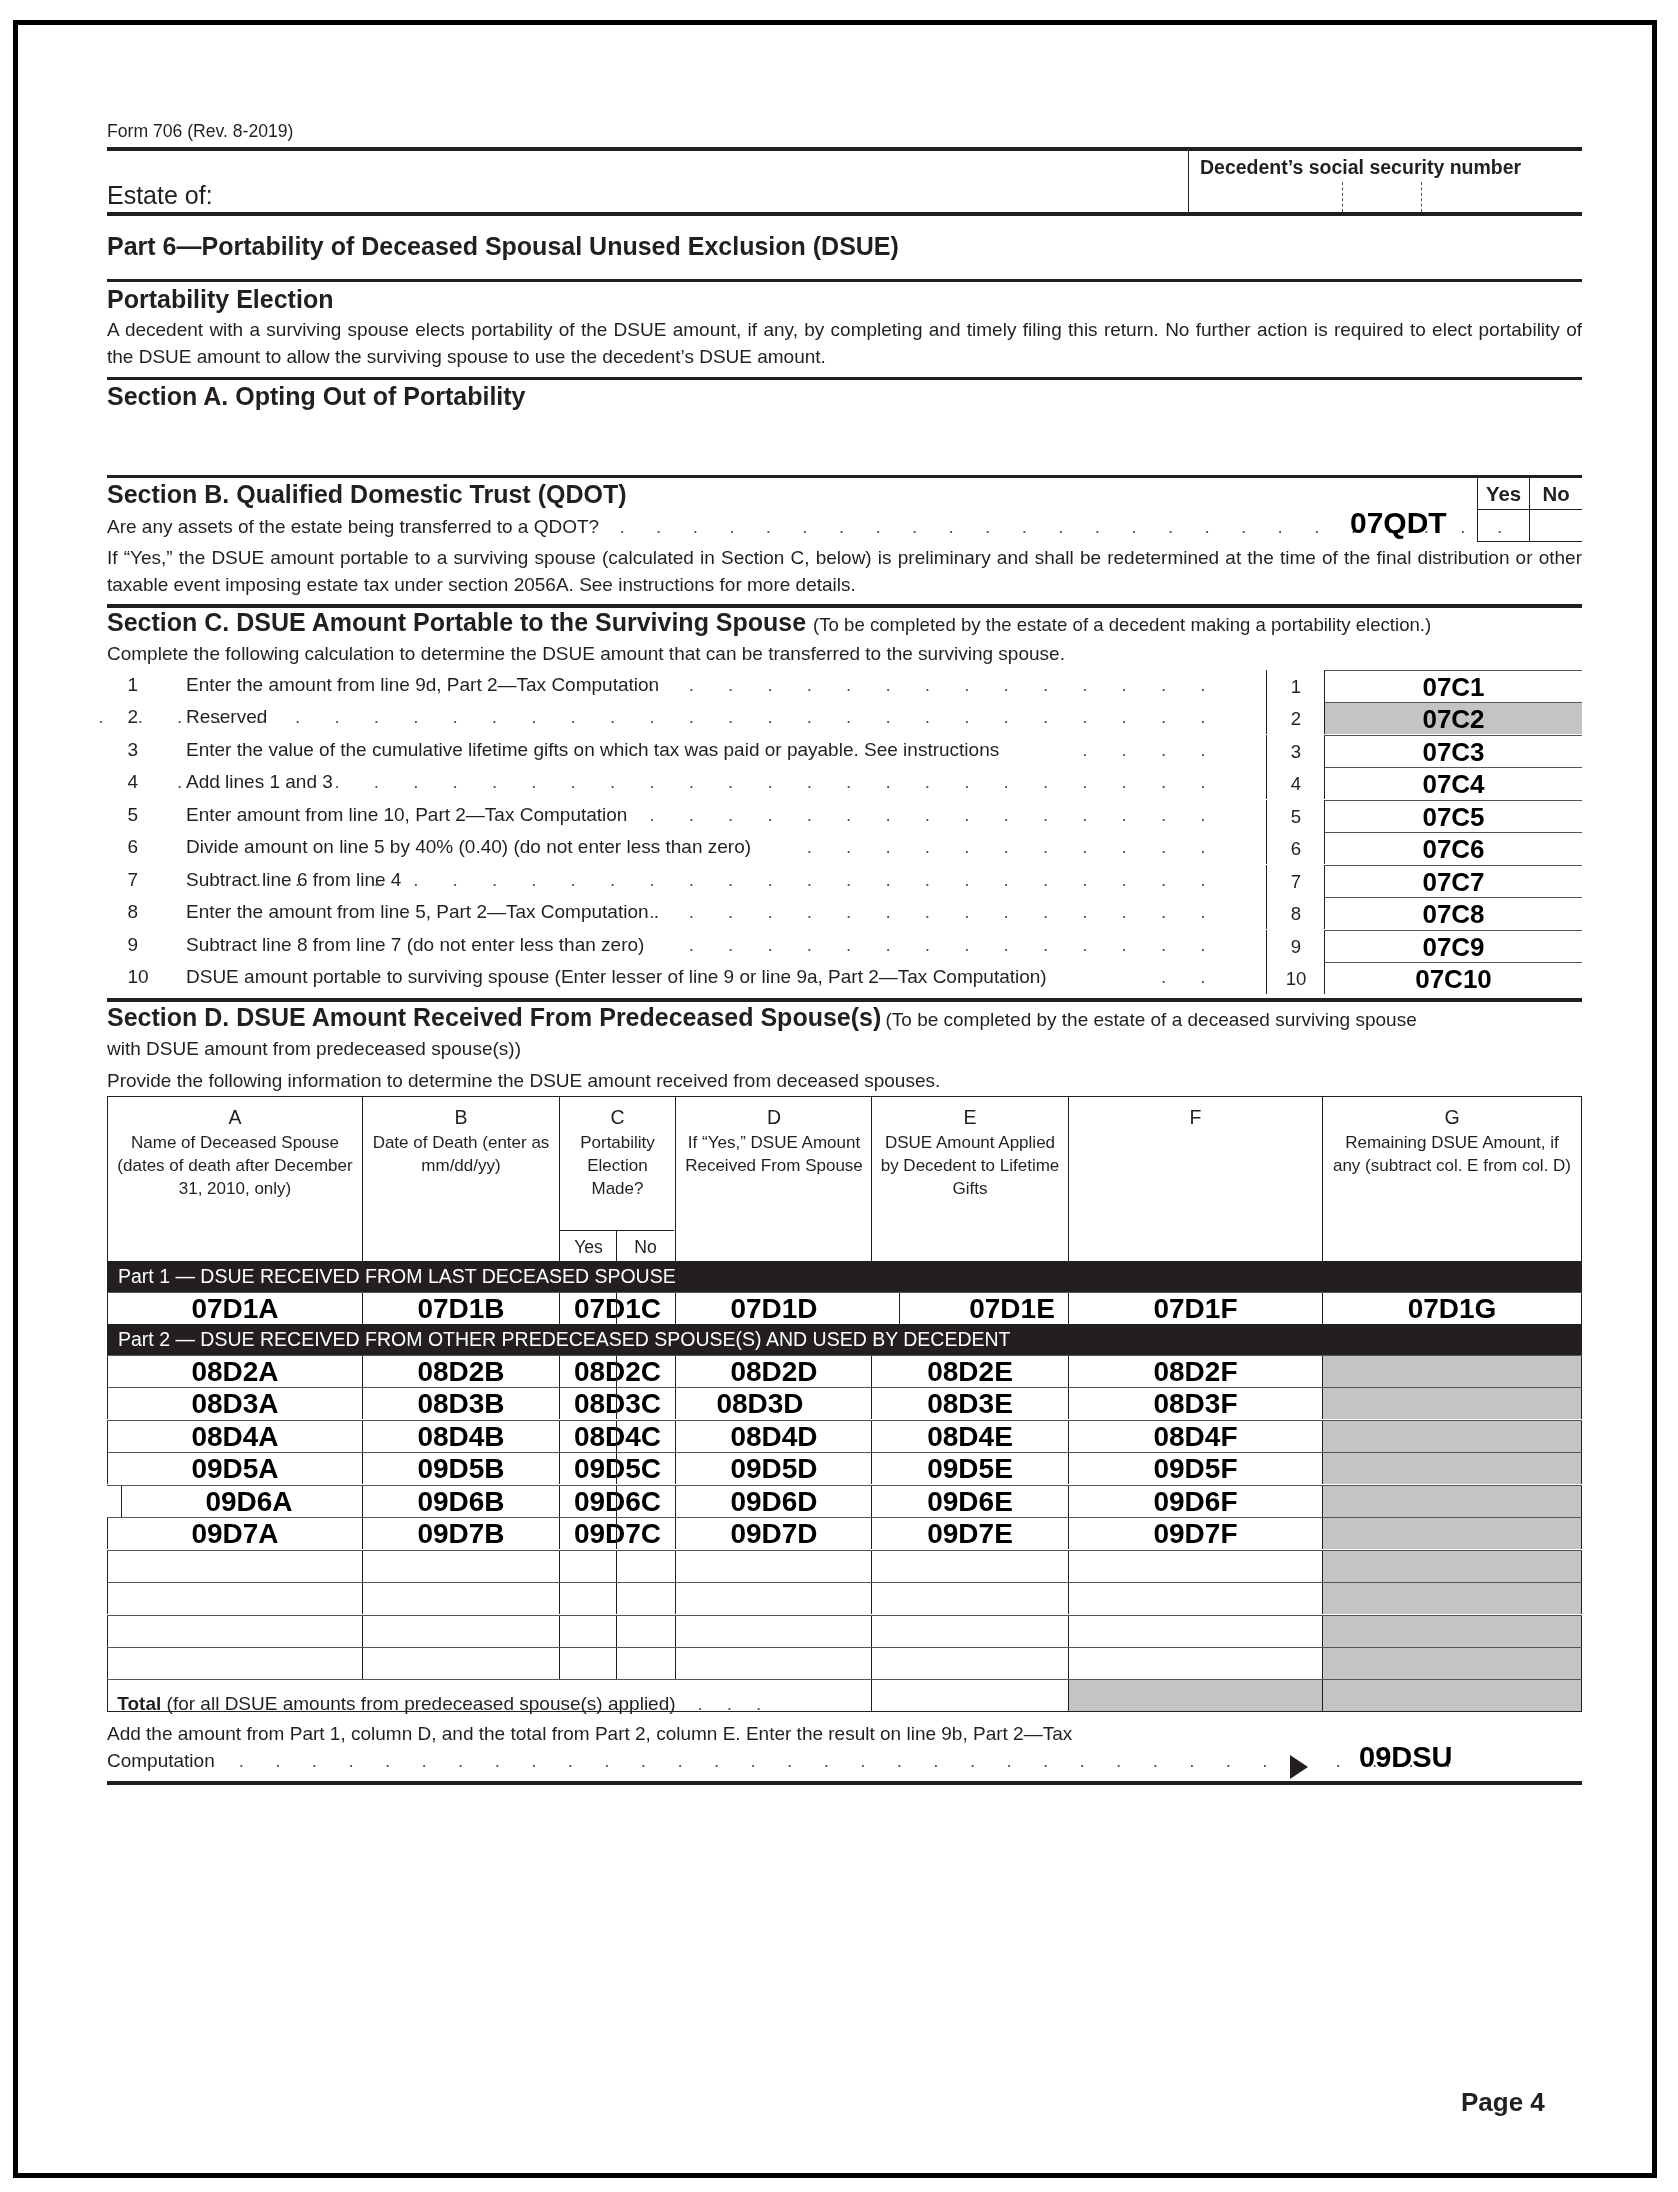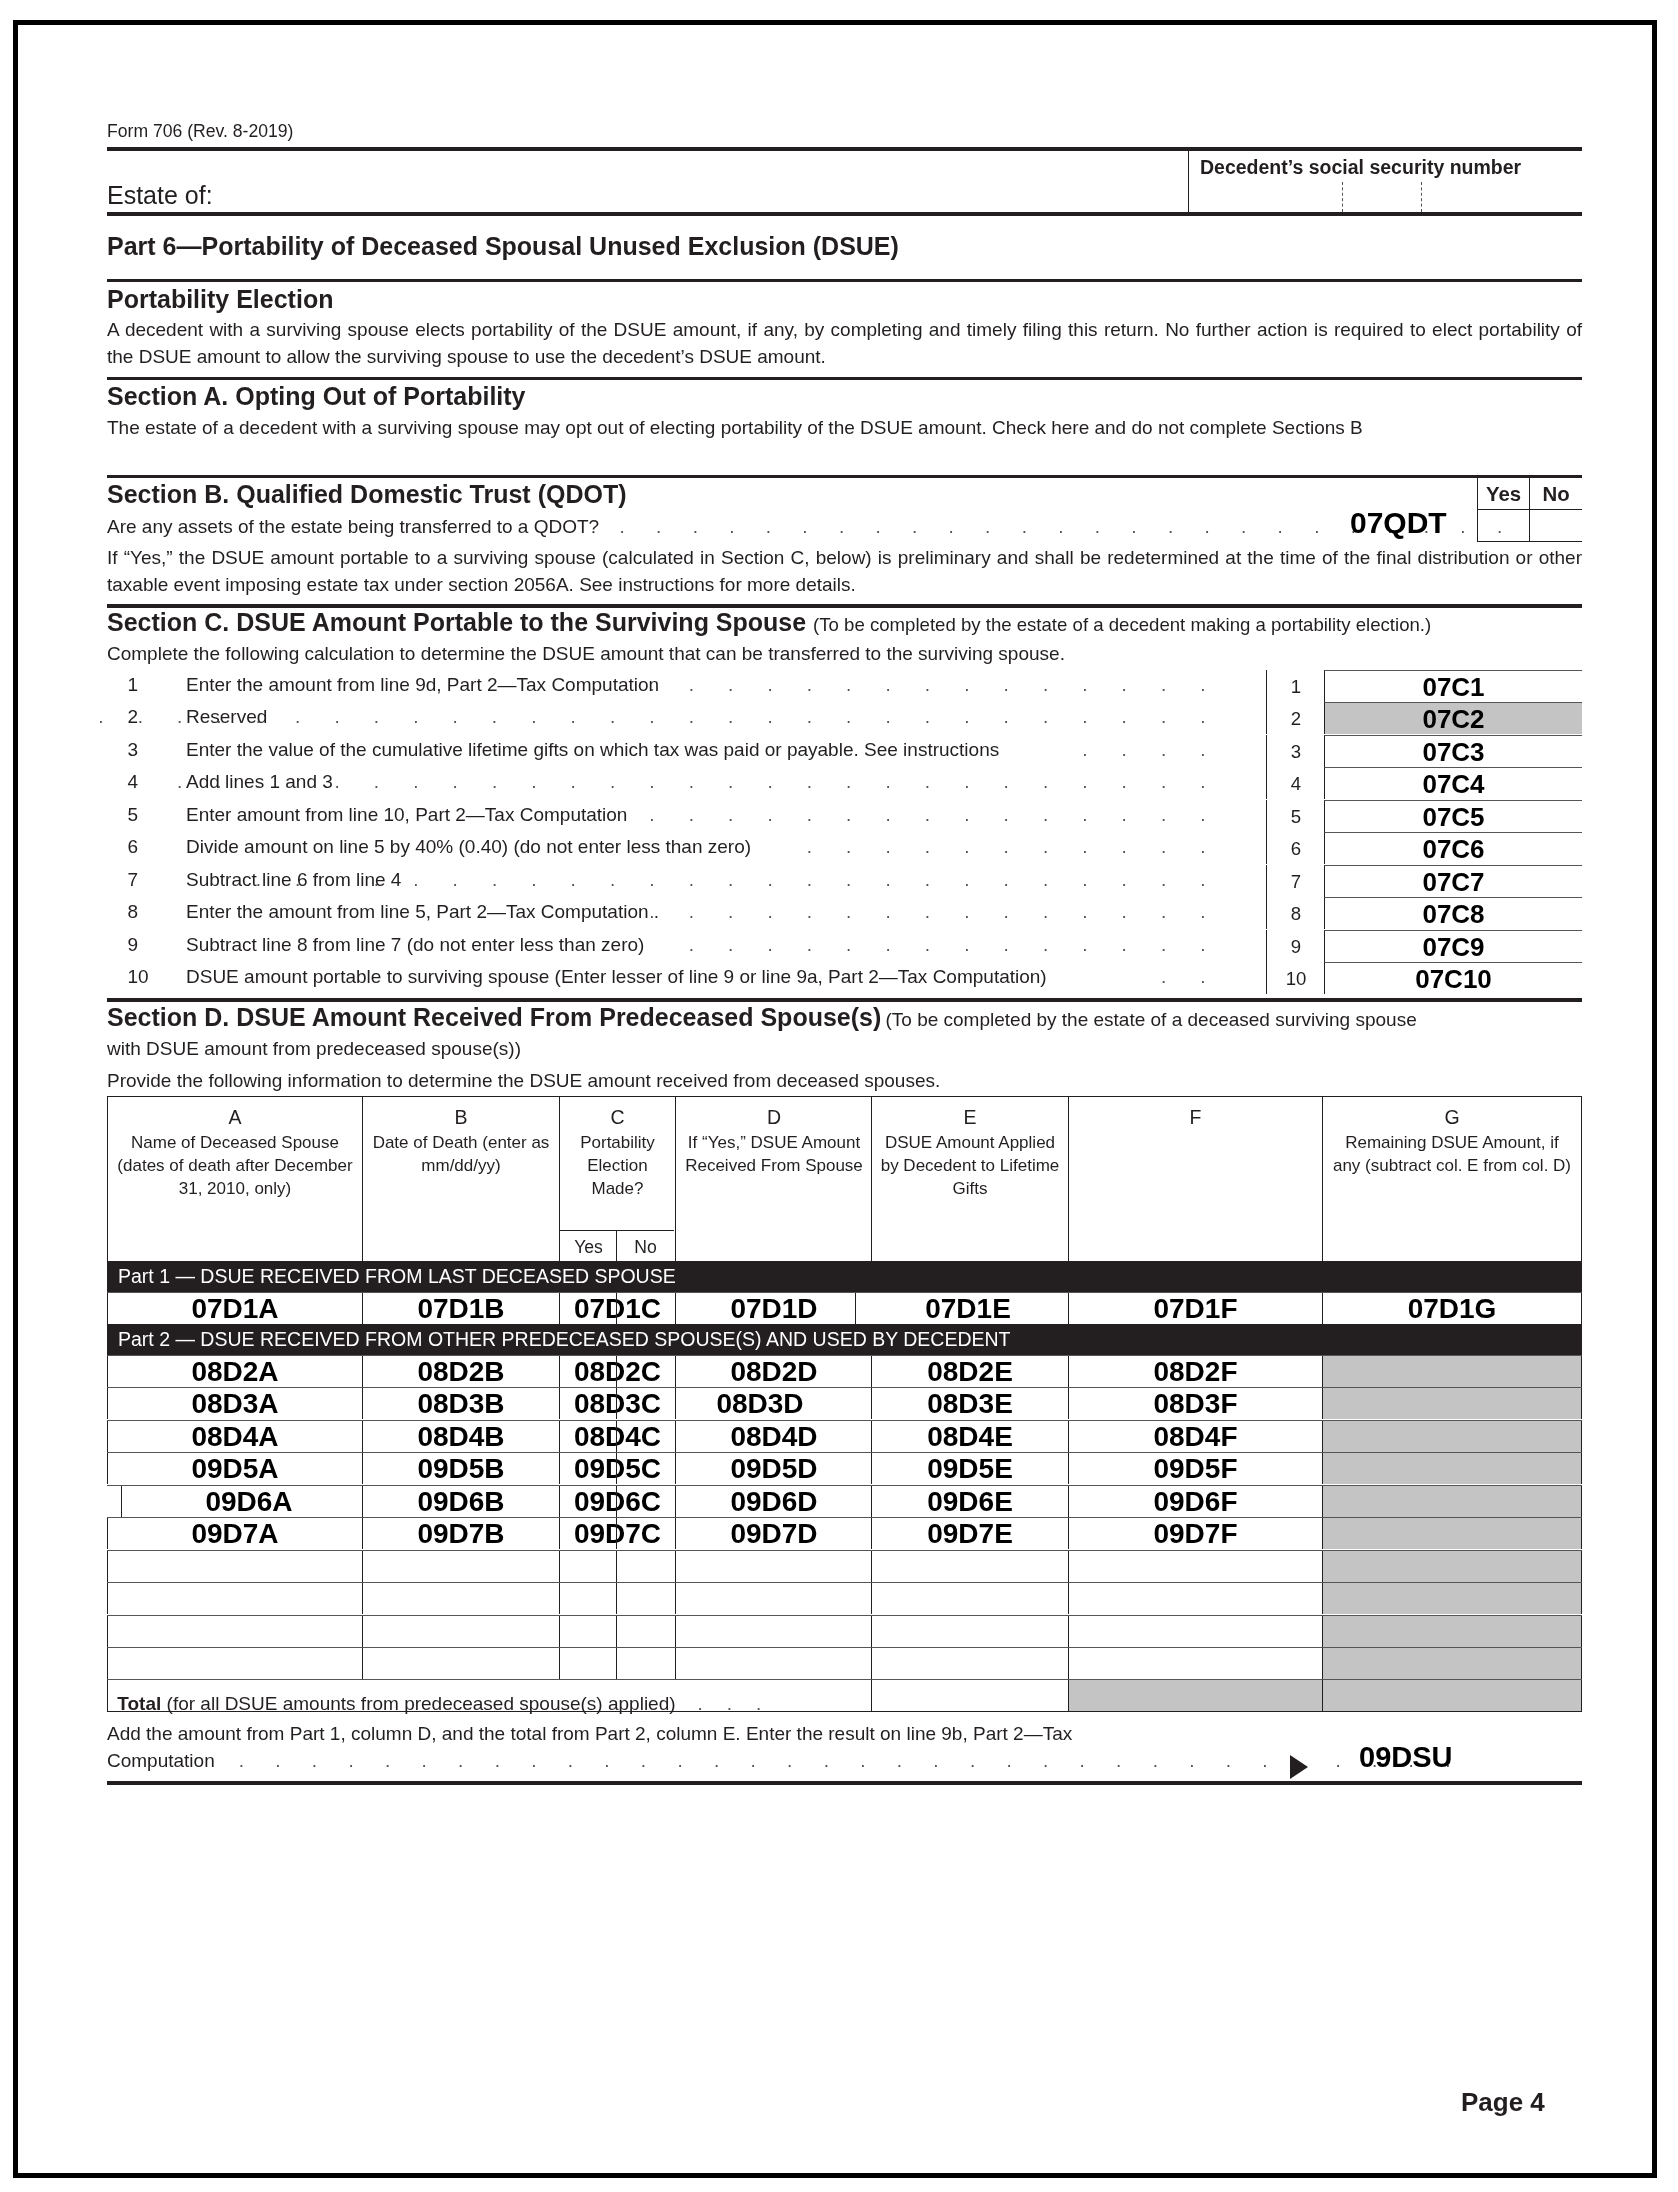--- a/index.html
+++ b/index.html
@@ -62,21 +62,20 @@
 
   <div class="abs part-title">Part 6—Portability of Deceased Spousal Unused Exclusion (DSUE)</div>
   <div class="rule-thick" style="top:279px;height:2.8px;"></div>
 
   <div class="abs sec-title" style="top:285px;">Portability Election</div>
   <div class="abs para" style="top:316px;">A decedent with a surviving spouse elects portability of the DSUE amount, if any, by completing and timely filing this return. No further action is required to elect portability of the DSUE amount to allow the surviving spouse to use the decedent’s DSUE amount.</div>
   <div class="rule-thick" style="top:377px;height:2.8px;"></div>
 
   <div class="abs sec-title" style="top:382px;">Section A. Opting Out of Portability</div>
   <div class="abs para" style="top:414px;">
-    <div>The estate of a decedent with a surviving spouse may opt out of electing portability of the DSUE amount. Check here and do not complete Sections B</div>
   </div>
   <div class="rule-thick" style="top:475px;height:2.8px;"></div>
 
   <div class="abs sec-title" style="top:480px;">Section B. Qualified Domestic Trust (QDOT)</div>
   <div class="abs yn-box" style="top:478px;left:1462px;width:0;"></div>
   <div class="abs yn-box" style="top:478px;left:1370px;width:52px;height:32px;line-height:32px;border-bottom:1.4px solid #231f20;">Yes</div>
   <div class="abs yn-box" style="top:478px;left:1422px;width:53px;height:32px;line-height:32px;border-bottom:1.4px solid #231f20;">No</div>
   <div class="abs yn-box" style="top:509px;left:1370px;width:52px;height:33px;border-bottom:1.4px solid #231f20;"></div>
   <div class="abs yn-box" style="top:509px;left:1422px;width:53px;height:33px;border-bottom:1.4px solid #231f20;"></div>
   <div class="abs" style="top:516px;left:0;font-size:19px;white-space:nowrap;"><span>Are any assets of the estate being transferred to a QDOT?</span><span class="dots" style="margin-left:20.4px;">. . . . . . . . . . . . . . . . . . . . . . . . .</span></div>
@@ -173,21 +172,21 @@
       <div class="d-head" style="left: 961px; width: 254px;"><span class="letter">F</span></div>
       <div class="d-head" style="left: 1215px; width: 260px; border-right: 1.4px solid rgb(35, 31, 32);"><span class="letter">G</span><span style="display:inline-block;padding:0 7.4px;">Remaining DSUE Amount, if any (subtract col. E from col. D)</span></div>
       <div class="d-yn" style="left: 452px; width: 58px;">Yes</div>
       <div class="d-yn" style="left: 509px; width: 58px;">No</div>
       <div class="band" style="top: 165px;">Part 1 — DSUE RECEIVED FROM LAST DECEASED SPOUSE</div>
       <div class="d-row" style="top: 196px; height: 32px;">
         <div class="d-cell" style="left: 0px; width: 255px; line-height: 32px;">07D1A</div>
         <div class="d-cell" style="left: 255px; width: 197px; line-height: 32px;">07D1B</div>
         <div class="d-cell" style="left: 452px; width: 116px; line-height: 32px;">07D1C</div>
         <div class="d-cell" style="left: 568px; width: 197px; line-height: 32px;">07D1D</div>
-        <div class="d-cell" style="left: 748px; width: 197px; line-height: 32px; padding-left: 28px;">07D1E</div>
+        <div class="d-cell" style="left: 792px; width: 197px; line-height: 32px; padding-left: 28px;">07D1E</div>
         <div class="d-cell" style="left: 961px; width: 254px; line-height: 32px;">07D1F</div>
         <div class="d-cell right" style="left: 1215px; width: 260px; line-height: 32px;">07D1G</div>
         <div style="position: absolute; top: 0px; bottom: 0px; left: 509px; border-left: 0.9px solid rgb(35, 31, 32);"></div>
       </div>
       <div class="band" style="top: 228px;">Part 2 — DSUE RECEIVED FROM OTHER PREDECEASED SPOUSE(S) AND USED BY DECEDENT</div>
       <div class="d-row" style="top: 259px; height: 32px;">
         <div class="d-cell" style="left: 0px; width: 255px; line-height: 32px;">08D2A</div>
         <div class="d-cell" style="left: 255px; width: 197px; line-height: 32px;">08D2B</div>
         <div class="d-cell" style="left: 452px; width: 116px; line-height: 32px;">08D2C</div>
         <div class="d-cell" style="left: 568px; width: 197px; line-height: 32px;">08D2D</div>

